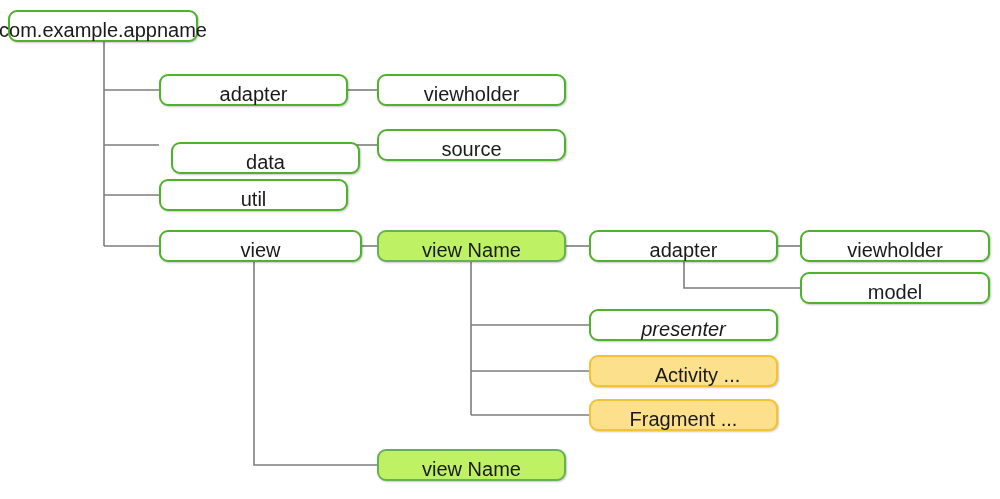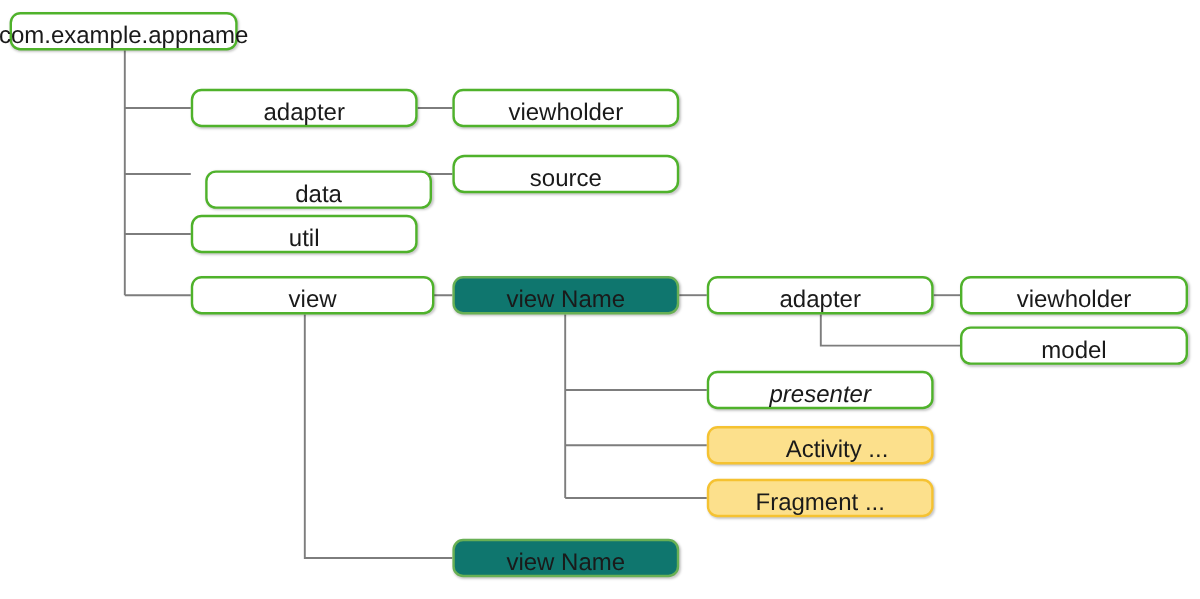--- a/index.html
+++ b/index.html
@@ -47,21 +47,21 @@
   }
   .node-label {
     display: block;
     text-align: center;
   }
   .node.plain {
     background: #ffffff;
     border-color: #4FB22B;
   }
   .node.green {
-    background: #0f766e;
+    background: #bef264;
     border-color: #68B054;
   }
   .node.yellow {
     background: #FCE08C;
     border-color: #F5C231;
   }
 </style>
 </head>
 <body>
 

